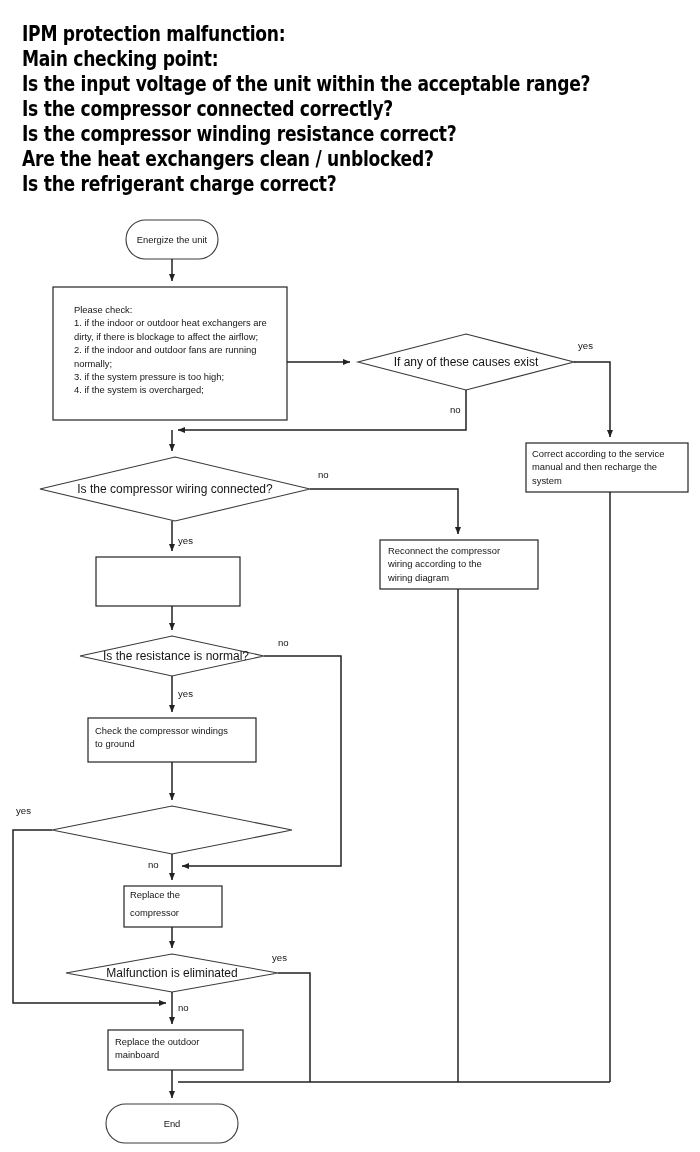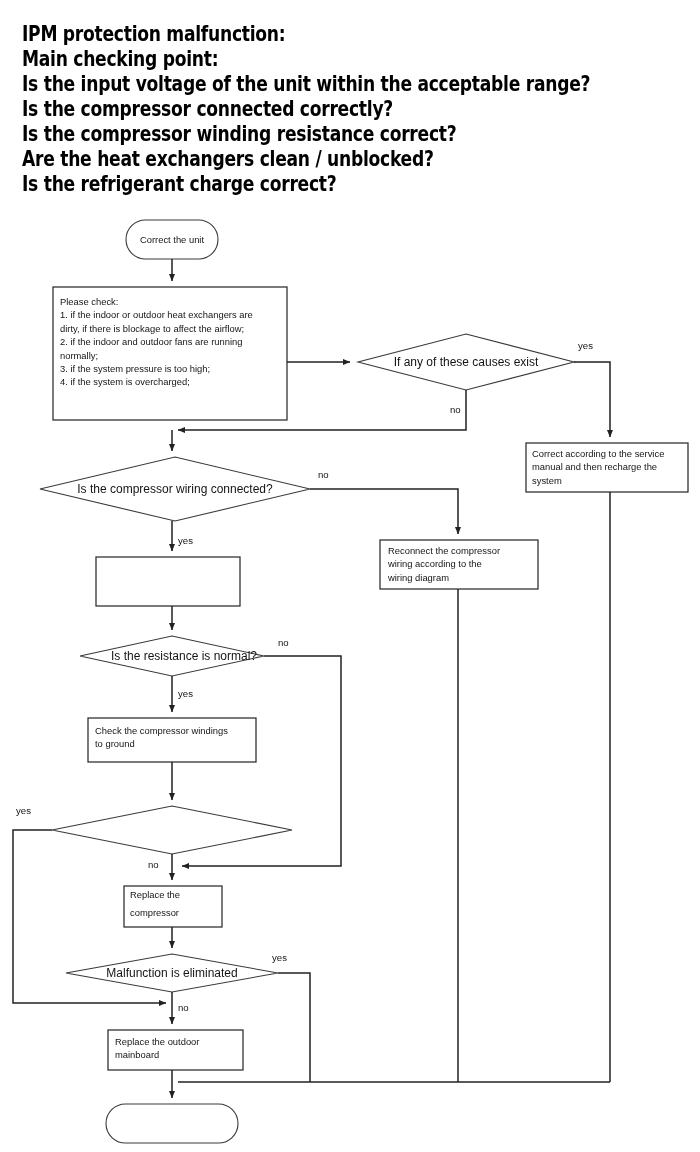--- a/index.html
+++ b/index.html
@@ -138,57 +138,58 @@
     <path class="link" d="M172,1070 L172,1082"></path>
 
     <path class="link" d="M610,1082 L178,1082"></path>
     <path class="link" d="M172,1082 L172,1098" marker-end="url(#ah)"></path>
 
     <path class="link" d="M610,492 L610,1082"></path>
 
     <path class="link" d="M458,589 L458,1082"></path>
   </svg>
 
-  <div class="ovalLabel" style="left:126px;top:220px;width:92px;height:39px;">Correct the unit</div>
+  <div class="ovalLabel" style="left:126px;top:220px;width:92px;height:39px;">Energize the unit</div>
 
-  <div class="boxlabel" style="left:53px;top:287px;width:277px;height:133px;padding:8px 7px;">Please check:
+  <div class="boxlabel" style="left:67px;top:287px;width:277px;height:133px;padding:16px 7px;">Please check:
 1. if the indoor or outdoor heat exchangers are
 dirty, if there is blockage to affect the airflow;
 2. if the indoor and outdoor fans are running
 normally;
 3. if the system pressure is too high;
 4. if the system is overcharged;</div>
 
   <div class="diaLabel" style="left:358px;top:348px;width:216px;height:28px;">If any of these causes exist</div>
 
   <div class="boxlabel" style="left:526px;top:443px;width:162px;height:49px;padding:4px 6px;">Correct according to the service
 manual and then recharge the
 system</div>
 
   <div class="diaLabel" style="left:40px;top:475px;width:270px;height:28px;">Is the compressor wiring connected?</div>
 
   <div class="boxlabel" style="left:380px;top:540px;width:158px;height:49px;padding:4px 8px;">Reconnect the compressor
 wiring according to the
 wiring diagram</div>
 
 
-  <div class="diaLabel" style="left:92px;top:642px;width:184px;height:28px;text-align:right;">Is the resistance is normal?</div>
+  <div class="diaLabel" style="left:84px;top:642px;width:184px;height:28px;text-align:right;">Is the resistance is normal?</div>
 
   <div class="boxlabel" style="left:88px;top:718px;width:184px;height:44px;padding:6px 7px;">Check the compressor windings
 to ground</div>
 
 
   <div class="boxlabel" style="left:124px;top:886px;width:98px;height:41px;padding:0 6px;line-height:18px;">Replace the
 compressor</div>
 
   <div class="diaLabel" style="left:66px;top:959px;width:212px;height:28px;">Malfunction is eliminated</div>
 
   <div class="boxlabel" style="left:108px;top:1030px;width:135px;height:40px;padding:5px 7px;">Replace the outdoor
 mainboard</div>
 
+  <div class="ovalLabel" style="left:106px;top:1104px;width:132px;height:39px;">End</div>
 
   <div class="edgeTag" style="left:578px;top:340px;">yes</div>
   <div class="edgeTag" style="left:450px;top:404px;">no</div>
   <div class="edgeTag" style="left:318px;top:469px;">no</div>
   <div class="edgeTag" style="left:178px;top:535px;">yes</div>
   <div class="edgeTag" style="left:278px;top:637px;">no</div>
   <div class="edgeTag" style="left:178px;top:688px;">yes</div>
   <div class="edgeTag" style="left:16px;top:805px;">yes</div>
   <div class="edgeTag" style="left:148px;top:859px;">no</div>
   <div class="edgeTag" style="left:272px;top:952px;">yes</div>

